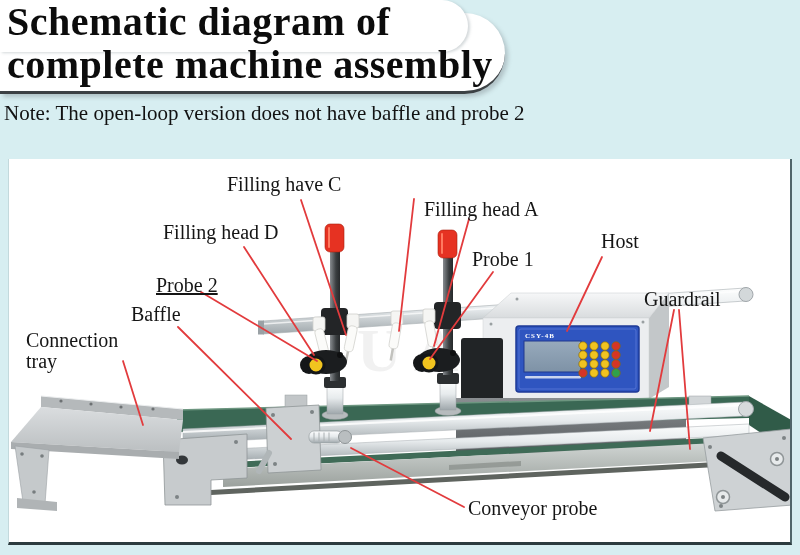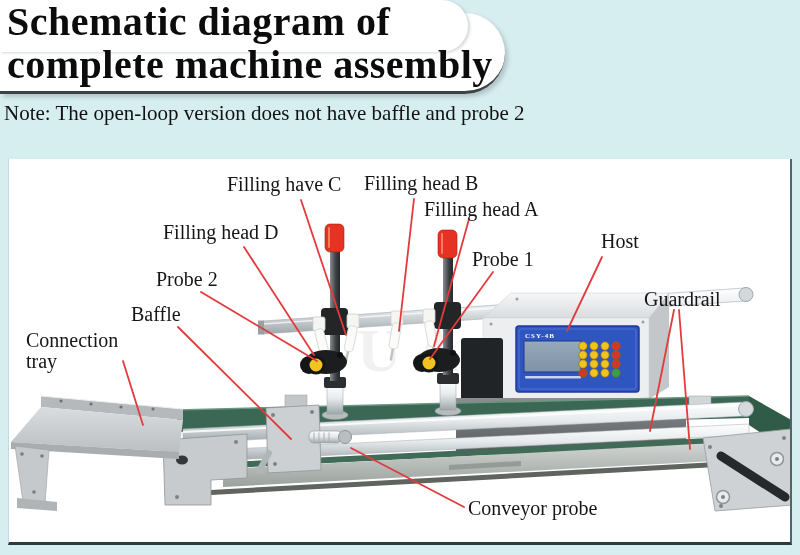--- a/index.html
+++ b/index.html
@@ -283,25 +283,24 @@
         <line x1="169" y1="168" x2="282" y2="280"></line>
         <line x1="114" y1="202" x2="134" y2="266"></line>
         <line x1="593" y1="98" x2="558" y2="172"></line>
         <line x1="665" y1="151" x2="641" y2="272"></line>
         <line x1="670" y1="151" x2="681" y2="290"></line>
         <line x1="455" y1="348" x2="342" y2="289"></line>
       </g>
     </svg>
 
     <div class="lbl" style="left:218px;top:15px;">Filling have C</div>
-    <div class="lbl" style="left:355px;top:14px;">Filling head B</div>
     <div class="lbl" style="left:415px;top:40px;">Filling head A</div>
     <div class="lbl" style="left:154px;top:63px;">Filling head D</div>
     <div class="lbl" style="left:463px;top:90px;">Probe 1</div>
-    <div class="lbl" style="left:147px;top:110px;">Probe 2</div>
+    <div class="lbl" style="left:147px;top:116px;text-decoration:underline;">Probe 2</div>
     <div class="lbl" style="left:592px;top:72px;">Host</div>
     <div class="lbl" style="left:635px;top:130px;">Guardrail</div>
     <div class="lbl" style="left:122px;top:145px;">Baffle</div>
     <div class="lbl lbl-wrap" style="left:17px;top:171px;">Connection tray</div>
     <div class="lbl" style="left:459px;top:339px;">Conveyor probe</div>
   </div>
 
 </div>
 
 </body></html>

